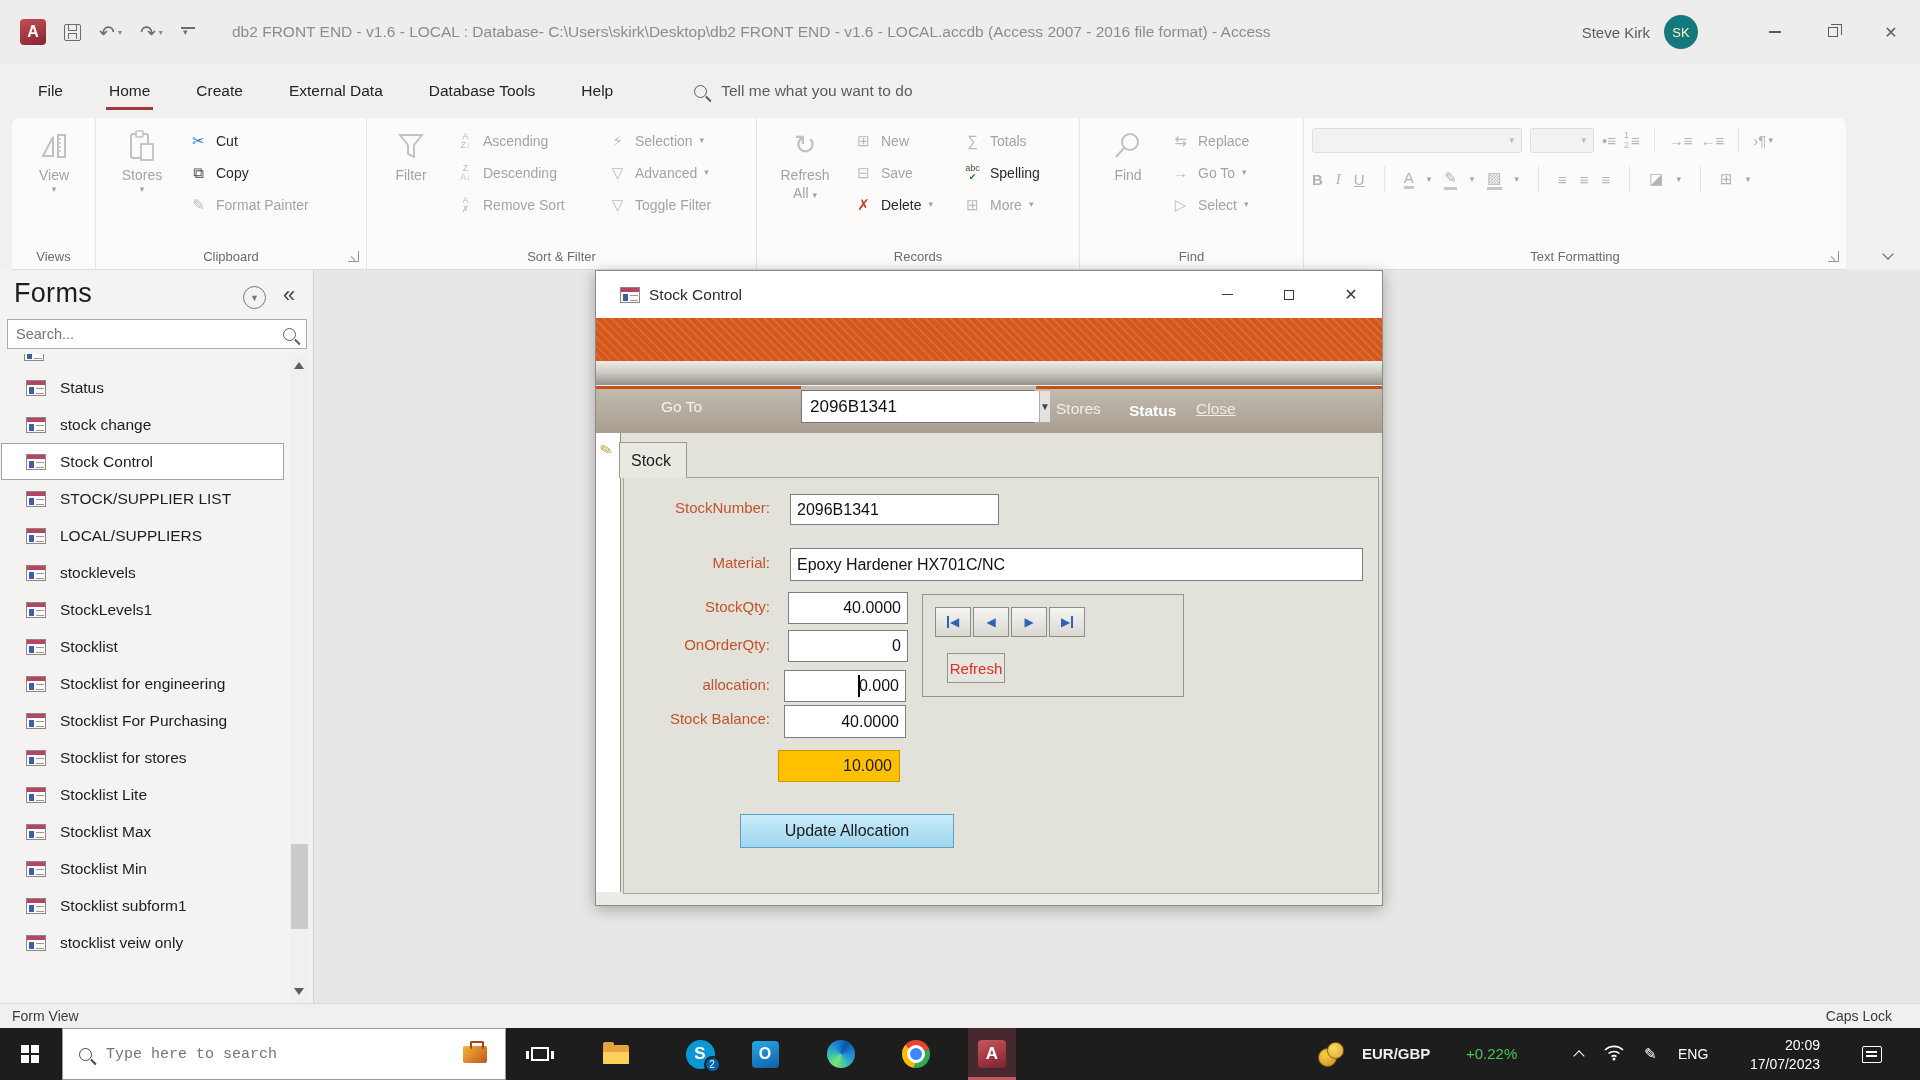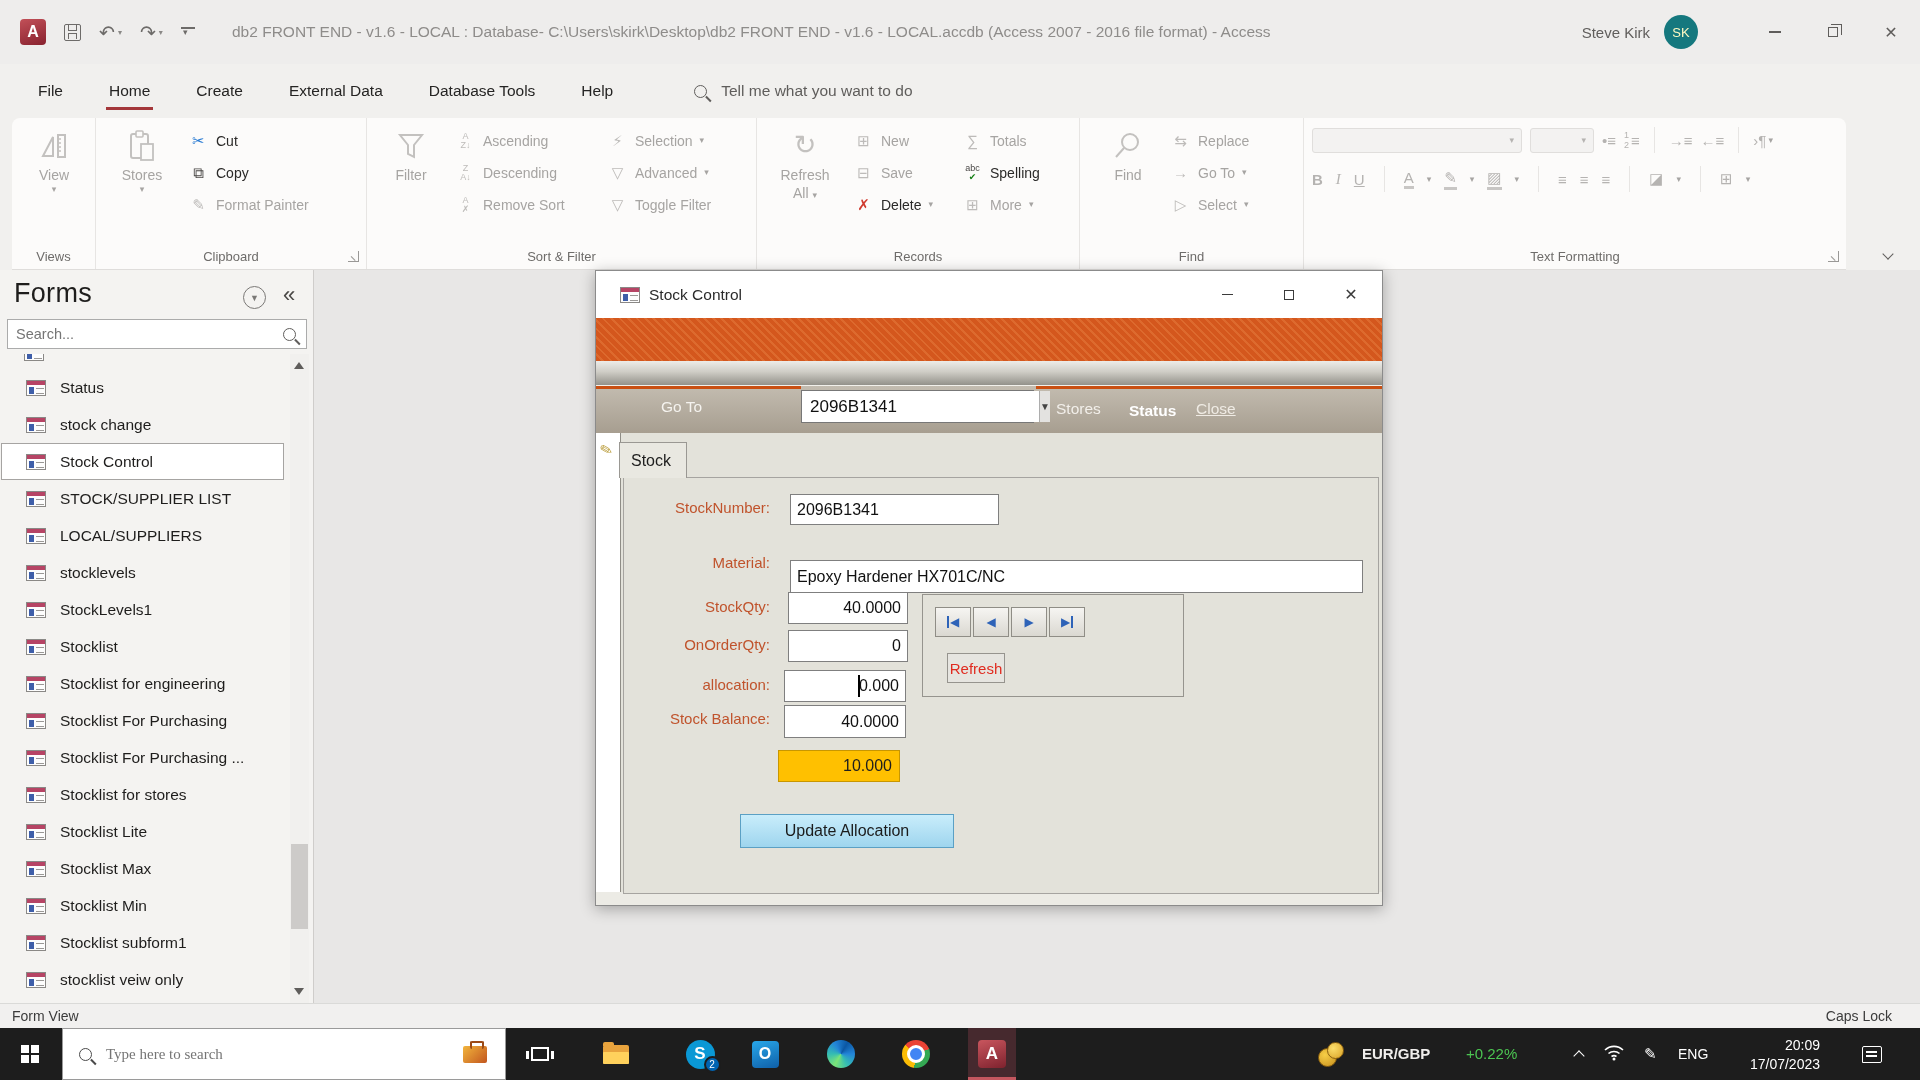--- a/index.html
+++ b/index.html
@@ -124,21 +124,21 @@
   .sb-left{position:absolute;left:12px;top:4px}
   .sb-right{position:absolute;right:28px;top:4px}
 
   
   .taskbar{position:absolute;left:0;top:1028px;width:1920px;height:52px;background:#1D1D1D}
   .startbtn{position:absolute;left:0;top:0;width:60px;height:52px;display:flex;align-items:center;justify-content:center}
   .winlogo{width:8px;height:8px;background:#fff;box-shadow:10px 0 0 #fff,0 10px 0 #fff,10px 10px 0 #fff;margin:-10px 0 0 -10px}
   .tsearch{position:absolute;left:62px;top:0;width:444px;height:52px;background:#FFFFFF;display:flex;align-items:center;border:1px solid #9a9a9a}
   .tsearch .mag{border-color:#4a4a4a;margin-left:16px}
   .tsearch .mag:after{background:#4a4a4a}
-  .tsearch input{flex:1;border:none;outline:none;font-size:15px;color:#444;padding:0 14px;background:transparent;font-family:Liberation Serif, serif}
+  .tsearch input{flex:1;border:none;outline:none;font-size:15px;color:#444;padding:0 14px;background:transparent;font-family:Liberation Mono, monospace}
   .briefcase{width:24px;height:17px;background:linear-gradient(135deg,#F2B53C,#C2561F);border-radius:2px;position:relative;margin-right:18px}
   .briefcase:before{content:"";position:absolute;left:7px;top:-5px;width:10px;height:6px;border:2px solid #9c4a16;border-bottom:none;border-radius:2px}
   .slot{position:absolute;top:0;width:48px;height:52px;display:flex;align-items:center;justify-content:center}
   .slot.active{background:#46292E;box-shadow:inset 0 -3px 0 #C4575F}
   .tv-icon{width:18px;height:14px;border:2px solid #fff;position:relative}
   .tv-icon:before{content:"";position:absolute;left:-7px;top:2px;width:3px;height:8px;background:#fff}
   .tv-icon:after{content:"";position:absolute;right:-7px;top:2px;width:3px;height:8px;background:#fff}
   .folder-icon{width:26px;height:19px;background:#E8A33D;border-radius:2px;position:relative}
   .folder-icon:before{content:"";position:absolute;left:0;top:-3px;width:11px;height:4px;background:#E8A33D;border-radius:2px 2px 0 0}
   .folder-icon:after{content:"";position:absolute;left:0;bottom:0;width:26px;height:12px;background:#FFD15C;border-radius:1px}
@@ -483,26 +483,20 @@
       <div class="nav-item">
           <span class="form-icon">
             <i></i>
           </span>
           <span>Stocklist For Purchasing</span>
         </div>
       <div class="nav-item">
           <span class="form-icon">
             <i></i>
           </span>
-          <span>Stocklist For Purchasing ...</span>
-        </div>
-      <div class="nav-item">
-          <span class="form-icon">
-            <i></i>
-          </span>
           <span>Stocklist for stores</span>
         </div>
       <div class="nav-item">
           <span class="form-icon">
             <i></i>
           </span>
           <span>Stocklist Lite</span>
         </div>
       <div class="nav-item">
           <span class="form-icon">
@@ -568,21 +562,21 @@
     </div>
     <div class="sw-body">
       <div class="sel-strip">
         <span class="pencil">✎</span>
       </div>
       <div class="stock-tab">Stock</div>
       <div class="form-page">
         <div class="flabel" style="top:21px">StockNumber:</div>
         <input class="fbox" style="left: 166px; top: 16px; width: 209px; height: 31px;" value="2096B1341">
         <div class="flabel" style="top:76px">Material:</div>
-        <input class="fbox" style="left: 166px; top: 70px; width: 573px; height: 33px; margin-top: 12px;" value="Epoxy Hardener HX701C/NC">
+        <input class="fbox" style="left: 166px; top: 70px; width: 573px; height: 33px;" value="Epoxy Hardener HX701C/NC">
         <div class="flabel" style="top:120px">StockQty:</div>
         <input class="fbox num" style="left: 164px; top: 114px; width: 120px; height: 32px;" value="40.0000">
         <div class="flabel" style="top:158px">OnOrderQty:</div>
         <input class="fbox num" style="left: 164px; top: 152px; width: 120px; height: 32px;" value="0">
         <div class="flabel" style="top:198px">allocation:</div>
         <input class="fbox num" style="left: 160px; top: 192px; width: 122px; height: 32px;" value="0.000">
         <div class="caret" style="left:234px;top:197px;height:22px"></div>
         <div class="flabel" style="top:232px">Stock Balance:</div>
         <input class="fbox num" style="left: 160px; top: 227px; width: 122px; height: 33px;" value="40.0000">
         <div class="navbox">

